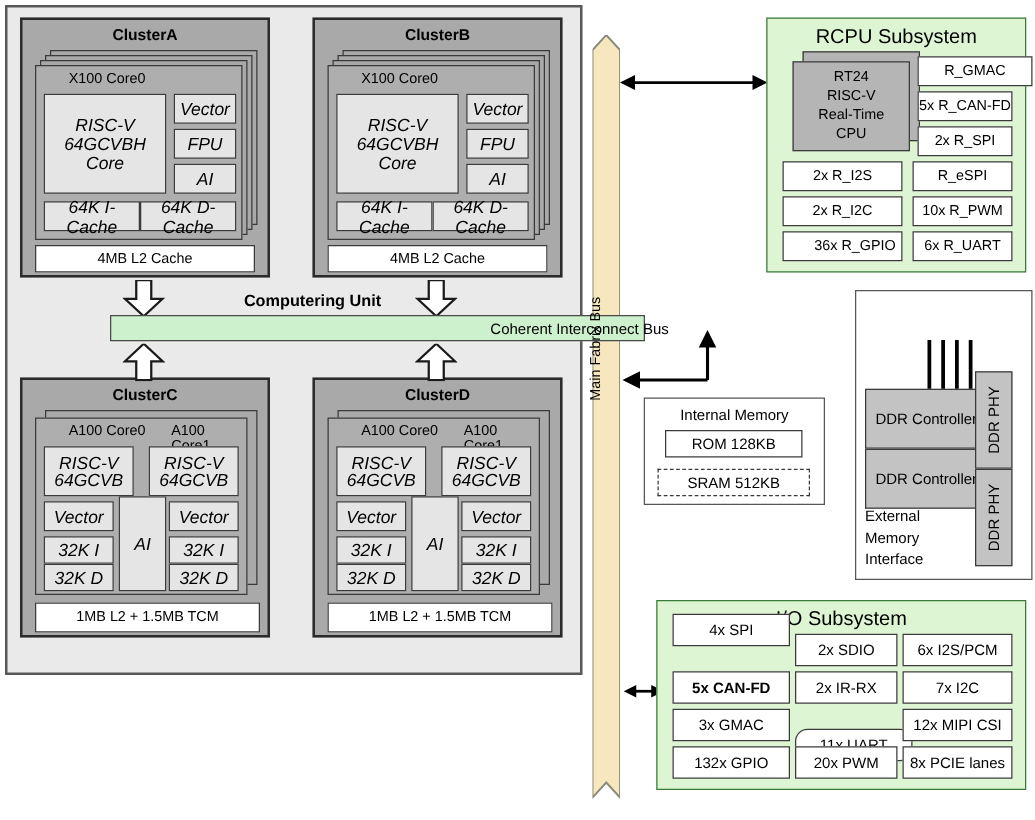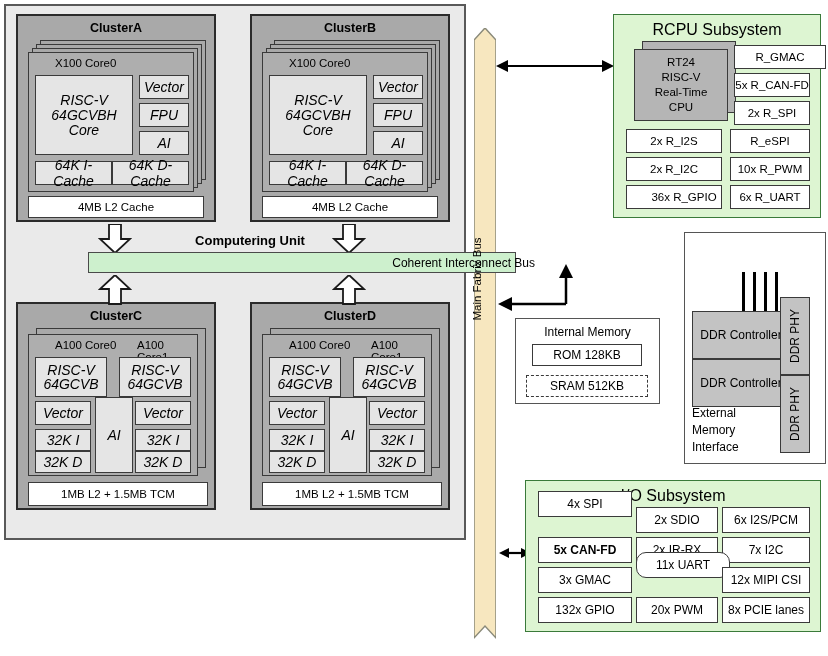--- a/index.html
+++ b/index.html
@@ -282,19 +282,19 @@
 
   <div class="abs gbox ctr" style="left:12px;top:10px;width:94px;height:26px;">4x SPI</div>
   <div class="abs gbox ctr" style="left:110px;top:26px;width:82px;height:26px;">2x SDIO</div>
   <div class="abs gbox ctr" style="left:196px;top:26px;width:88px;height:26px;">6x I2S/PCM</div>
 
   <div class="abs gbox ctr" style="left:12px;top:56px;width:94px;height:26px;font-weight:bold;">5x CAN-FD</div>
   <div class="abs gbox ctr" style="left:110px;top:56px;width:82px;height:26px;">2x IR-RX</div>
   <div class="abs gbox ctr" style="left:196px;top:56px;width:88px;height:26px;">7x I2C</div>
 
   <div class="abs gbox ctr" style="left:12px;top:86px;width:94px;height:26px;">3x GMAC</div>
-  <div class="abs gbox ctr" style="left:110px;top:71px;width:94px;height:26px;border-radius:10px;">11x UART</div>
+  <div class="abs gbox ctr" style="left:110px;top:102px;width:94px;height:26px;border-radius:10px;">11x UART</div>
   <div class="abs gbox ctr" style="left:196px;top:86px;width:88px;height:26px;">12x MIPI CSI</div>
 
   <div class="abs gbox ctr" style="left:12px;top:116px;width:94px;height:26px;">132x GPIO</div>
   <div class="abs gbox ctr" style="left:110px;top:116px;width:82px;height:26px;">20x PWM</div>
   <div class="abs gbox ctr" style="left:196px;top:116px;width:88px;height:26px;">8x PCIE lanes</div>
 </div>
 
 </body></html>

